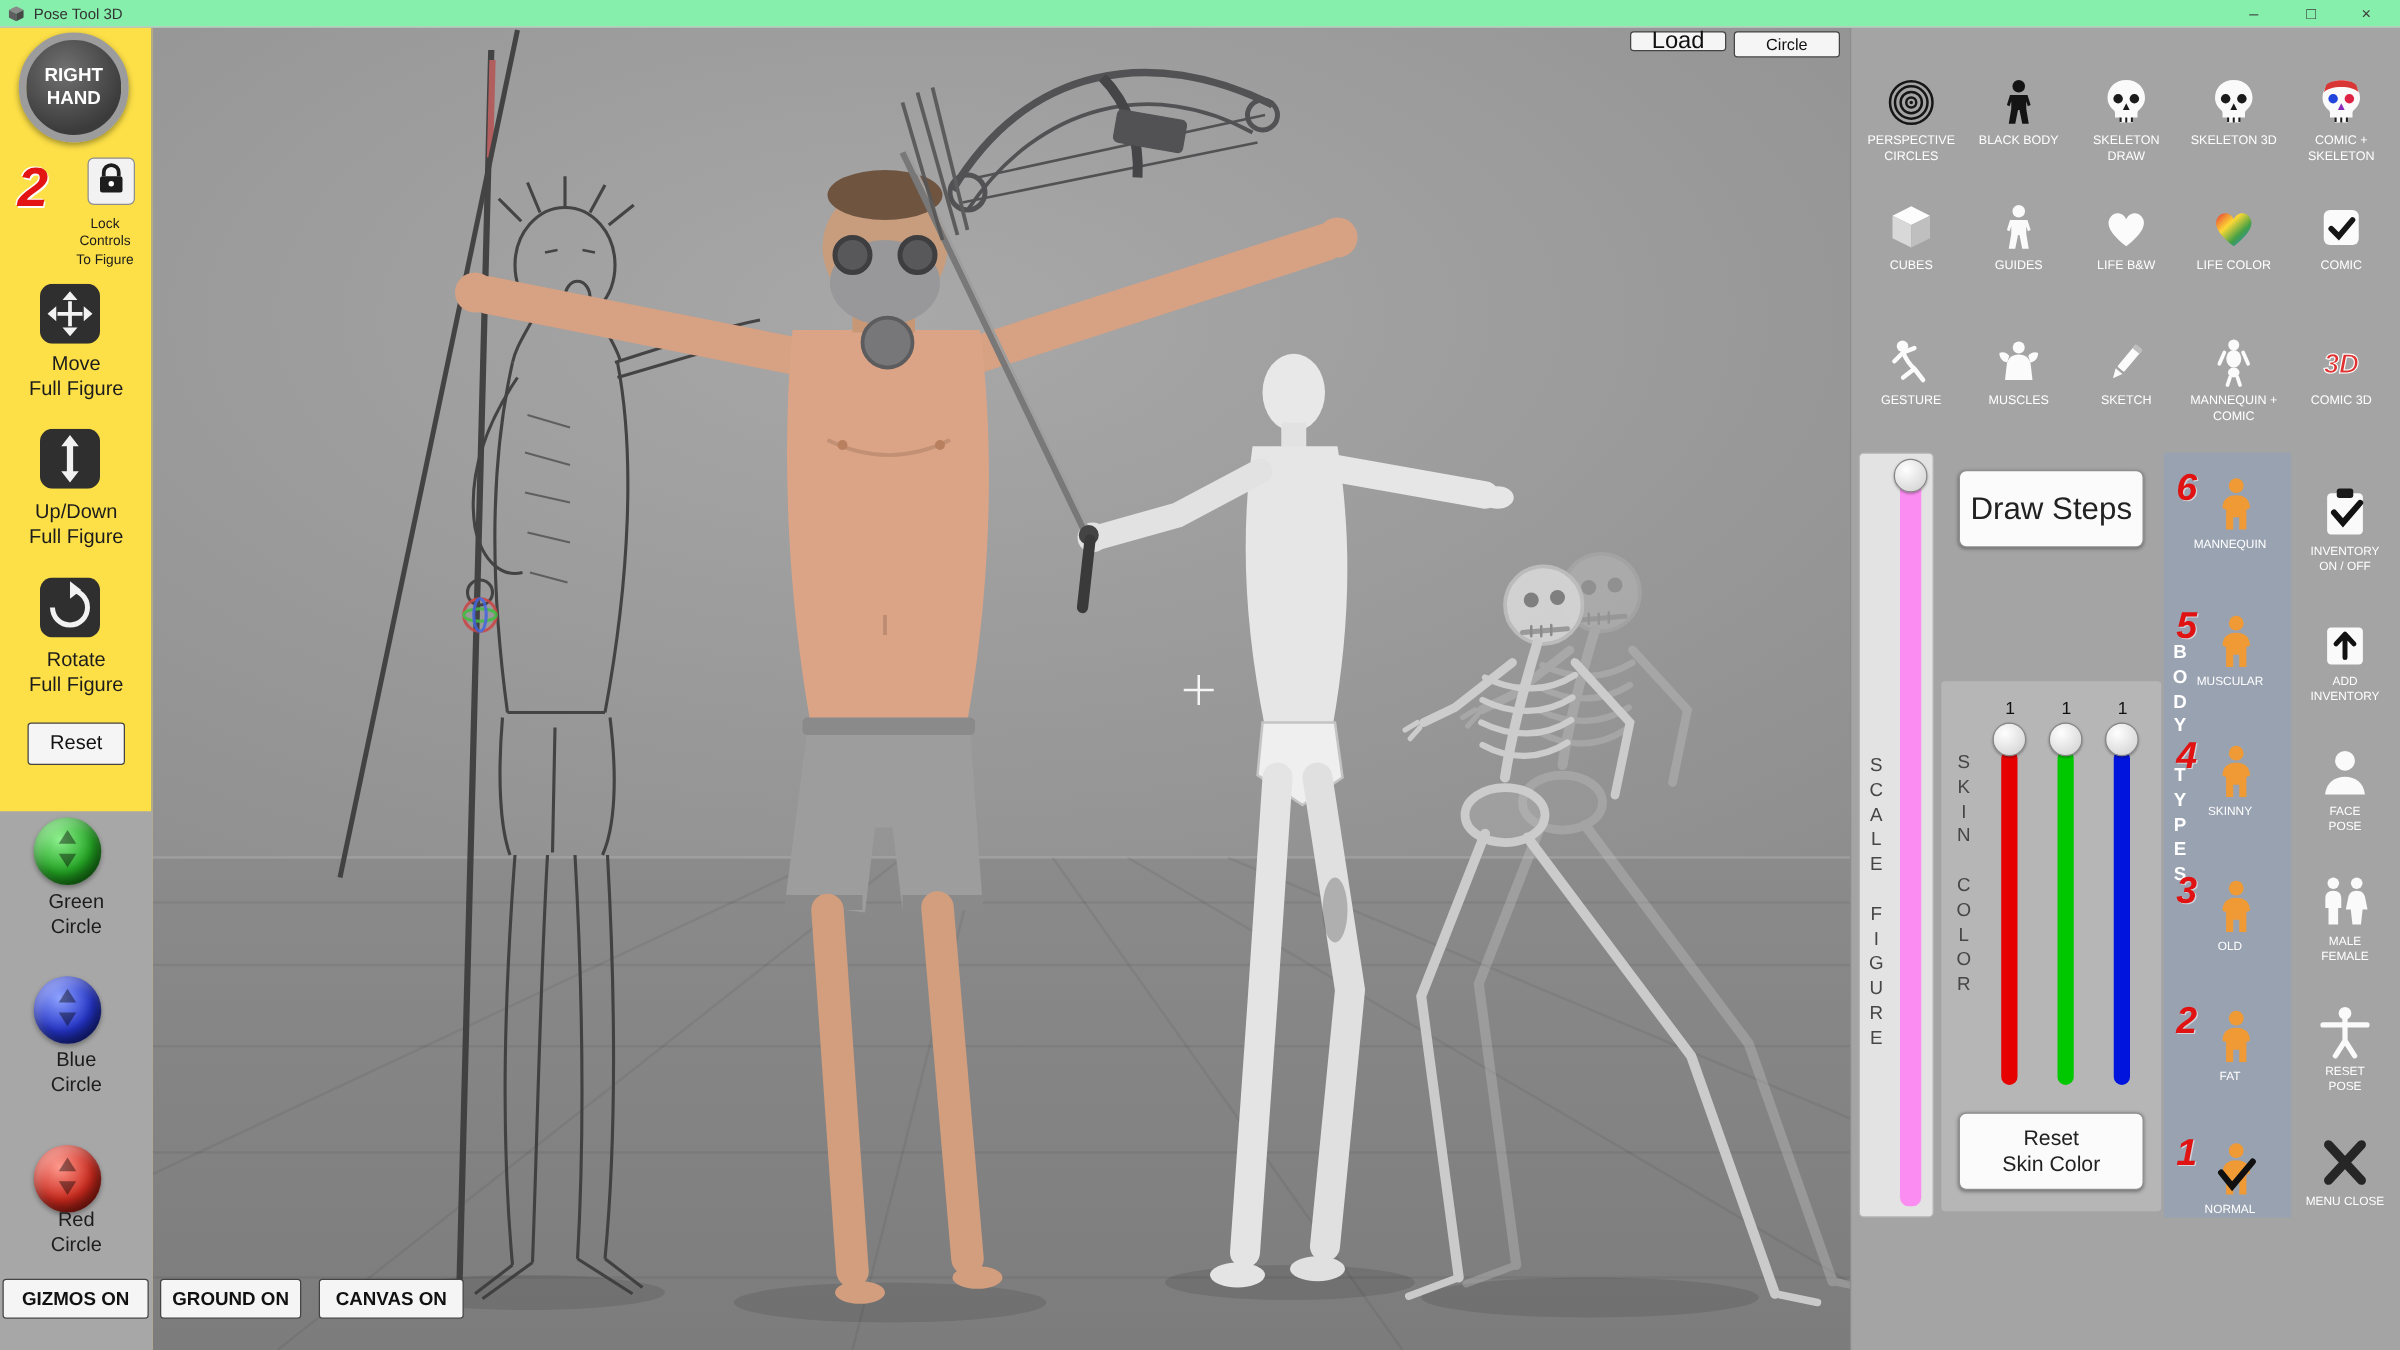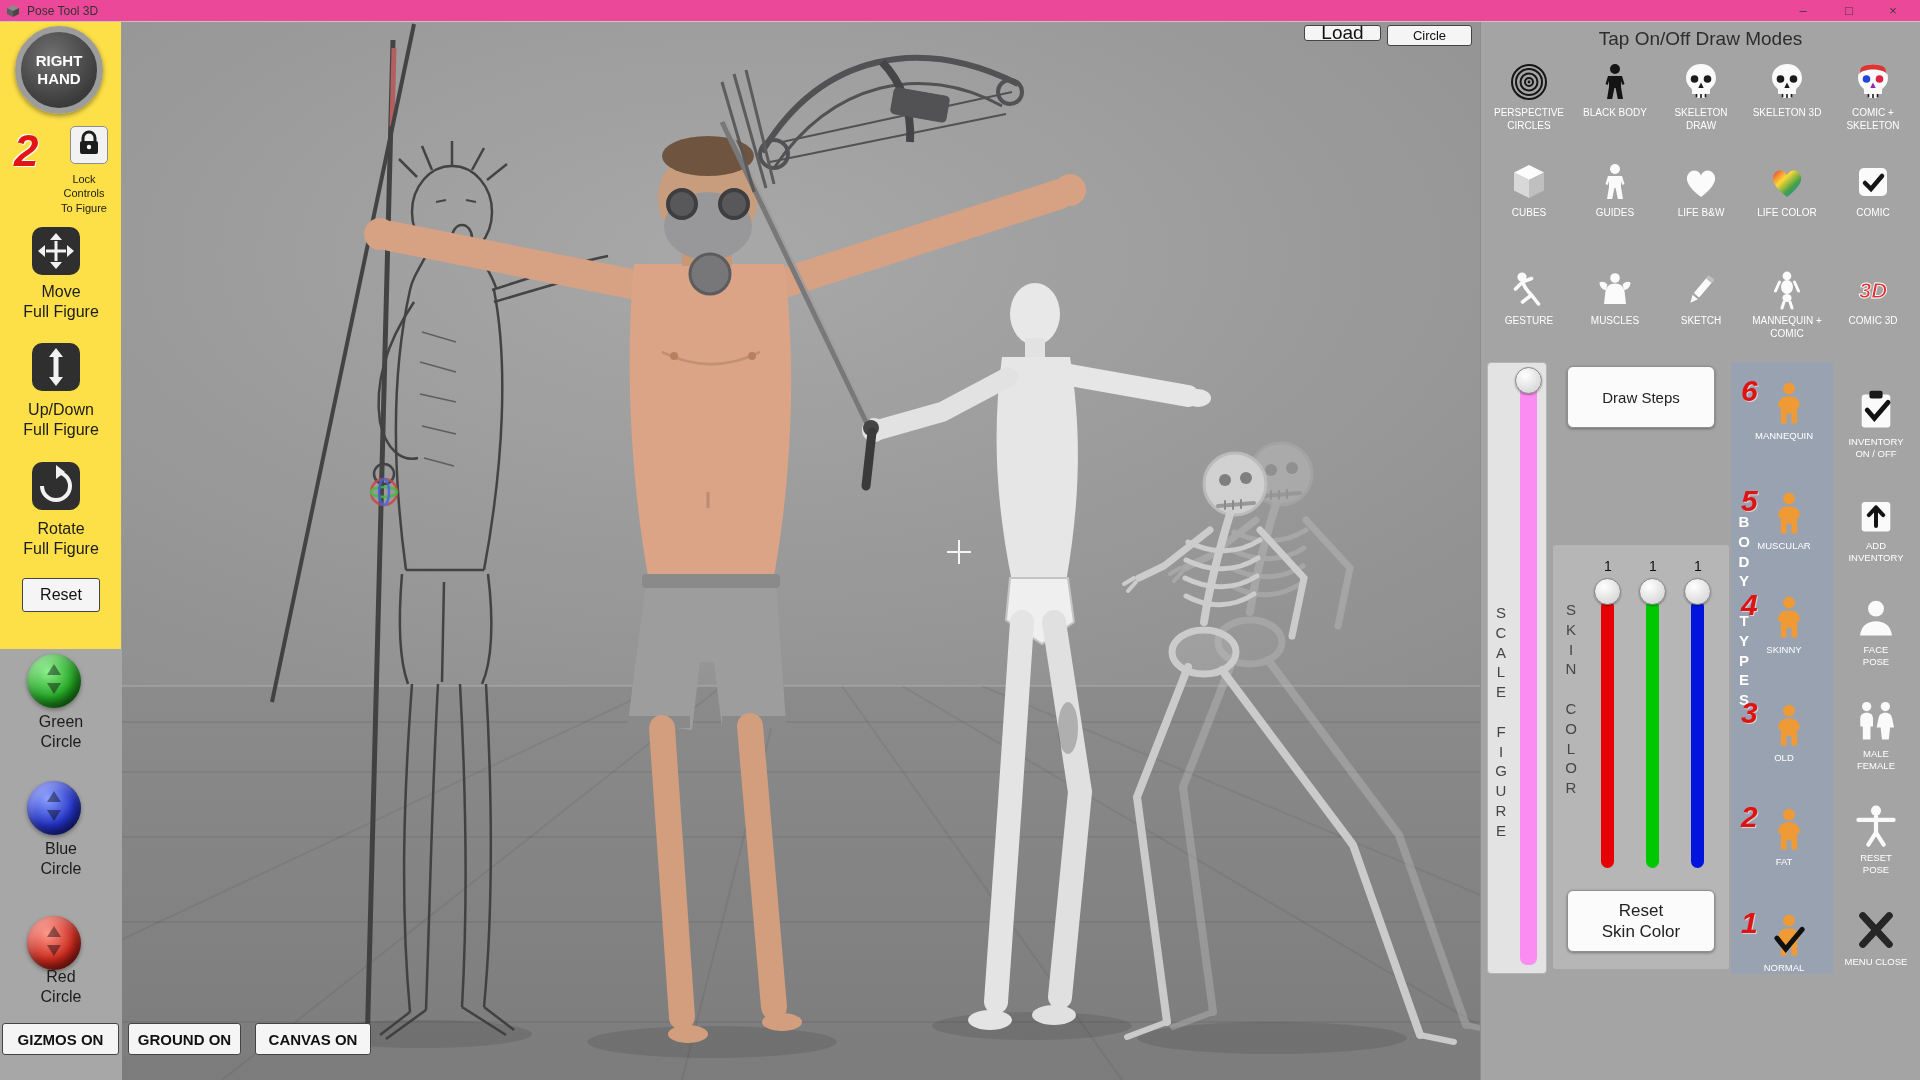--- a/index.html
+++ b/index.html
@@ -3,21 +3,21 @@
 <meta charset="utf-8">
 <style>
 *{box-sizing:border-box;margin:0;padding:0}
 html,body{width:100%;height:100%}
 body{font-family:"Liberation Sans",sans-serif;background:#777;-webkit-user-select:none;user-select:none}
 #root{position:relative;width:1920px;height:1080px;overflow:hidden;background:#9a9a9a}
 .abs{position:absolute}
 .pre{white-space:pre-line}
 
 
-#titlebar{position:absolute;left:0;top:0;width:1920px;height:22px;background:#ec4899;border-bottom:1px solid #c6c6c6;display:flex;align-items:center;color:#333;font-size:12px;z-index:60}
+#titlebar{position:absolute;left:0;top:0;width:1920px;height:22px;background:#86efac;border-bottom:1px solid #c6c6c6;display:flex;align-items:center;color:#333;font-size:12px;z-index:60}
 #titlebar .appicon{width:12px;height:12px;margin:0 8px 0 7px}
 .winbtn{position:absolute;top:0;width:42px;height:21px;display:flex;align-items:center;justify-content:center;font-size:13px;color:#3c3c3c;cursor:pointer}
 
 
 #sidebar{position:absolute;left:0;top:22px;width:122px;height:1058px;background:#fde047;border-right:1px solid #9b9b9b;z-index:40}
 #sidebar .lower{position:absolute;left:0;top:627px;width:122px;height:431px;background:#a7a7a7}
 .side-label{position:absolute;left:0;width:122px;text-align:center;font-size:16px;line-height:1.25;color:#1c1c1c;white-space:pre-line}
 .rh{position:absolute;left:15px;top:4px;width:88px;height:88px;border-radius:50%;background:radial-gradient(circle at 40% 32%,#707070,#3b3b3b 72%);border:6px solid #9c9c9c;box-shadow:0 2px 5px rgba(0,0,0,.4);display:flex;align-items:center;justify-content:center;text-align:center;color:#fff;font-weight:bold;font-size:15px;line-height:1.2;white-space:pre-line;cursor:pointer}
 .fig-num{position:absolute;left:14px;top:104px;font-size:44px;font-weight:bold;font-style:italic;color:#e21414;text-shadow:1px 1px 0 #fff,-1px -1px 0 #fff}
 .lockbox{position:absolute;left:70px;top:104px;width:38px;height:38px;background:#f2f2f2;border:1px solid #8e8e8e;border-radius:5px;display:flex;align-items:center;justify-content:center;cursor:pointer}
@@ -300,21 +300,20 @@
       <span><svg width="20" height="32" viewBox="0 0 20 32">
             <path d="M10 1l7 11H3z" fill="rgba(0,0,0,.42)"></path>
             <path d="M10 31L3 20h14z" fill="rgba(0,0,0,.42)"></path>
           </svg></span>
     </div>
     <div class="side-label" style="top:945px">Red
 Circle</div>
   </div>
 
   <div id="rightpanel">
-    <div class="panel-title">Tap On/Off Draw Modes</div>
 
     <div class="dm-row" style="top:36px">
       <div class="dm">
         <span class="dm-icon">
           <svg width="40" height="40" viewBox="0 0 40 40" fill="none" stroke="#161616" stroke-width="2">
               <circle cx="20" cy="20" r="4"></circle>
               <circle cx="20" cy="20" r="8.5"></circle>
               <circle cx="20" cy="20" r="13"></circle>
               <circle cx="20" cy="20" r="17"></circle>
               <circle cx="20" cy="20" r="1.4" fill="#161616" stroke="none"></circle>
@@ -491,21 +490,21 @@
 F
 I
 G
 U
 R
 E</div>
       <div class="vslider" style="left:32px;top:10px;width:17px;height:592px;background:#fb8cf1"></div>
       <div class="knob" style="left:27px;top:4px"></div>
     </div>
 
-    <div class="panel-btn" style="left:86px;top:344px;width:148px;height:62px;font-size:15px">Draw Steps</div>
+    <div class="panel-btn" style="left:86px;top:354px;width:148px;height:62px;font-size:25px">Draw Steps</div>
 
     <div class="abs" style="left:72px;top:523px;width:176px;height:424px;background:#b6b6b6;border-radius:3px"></div>
     <div class="vtext" style="left:78px;top:578px;width:24px">S
 K
 I
 N
 
 C
 O
 L

